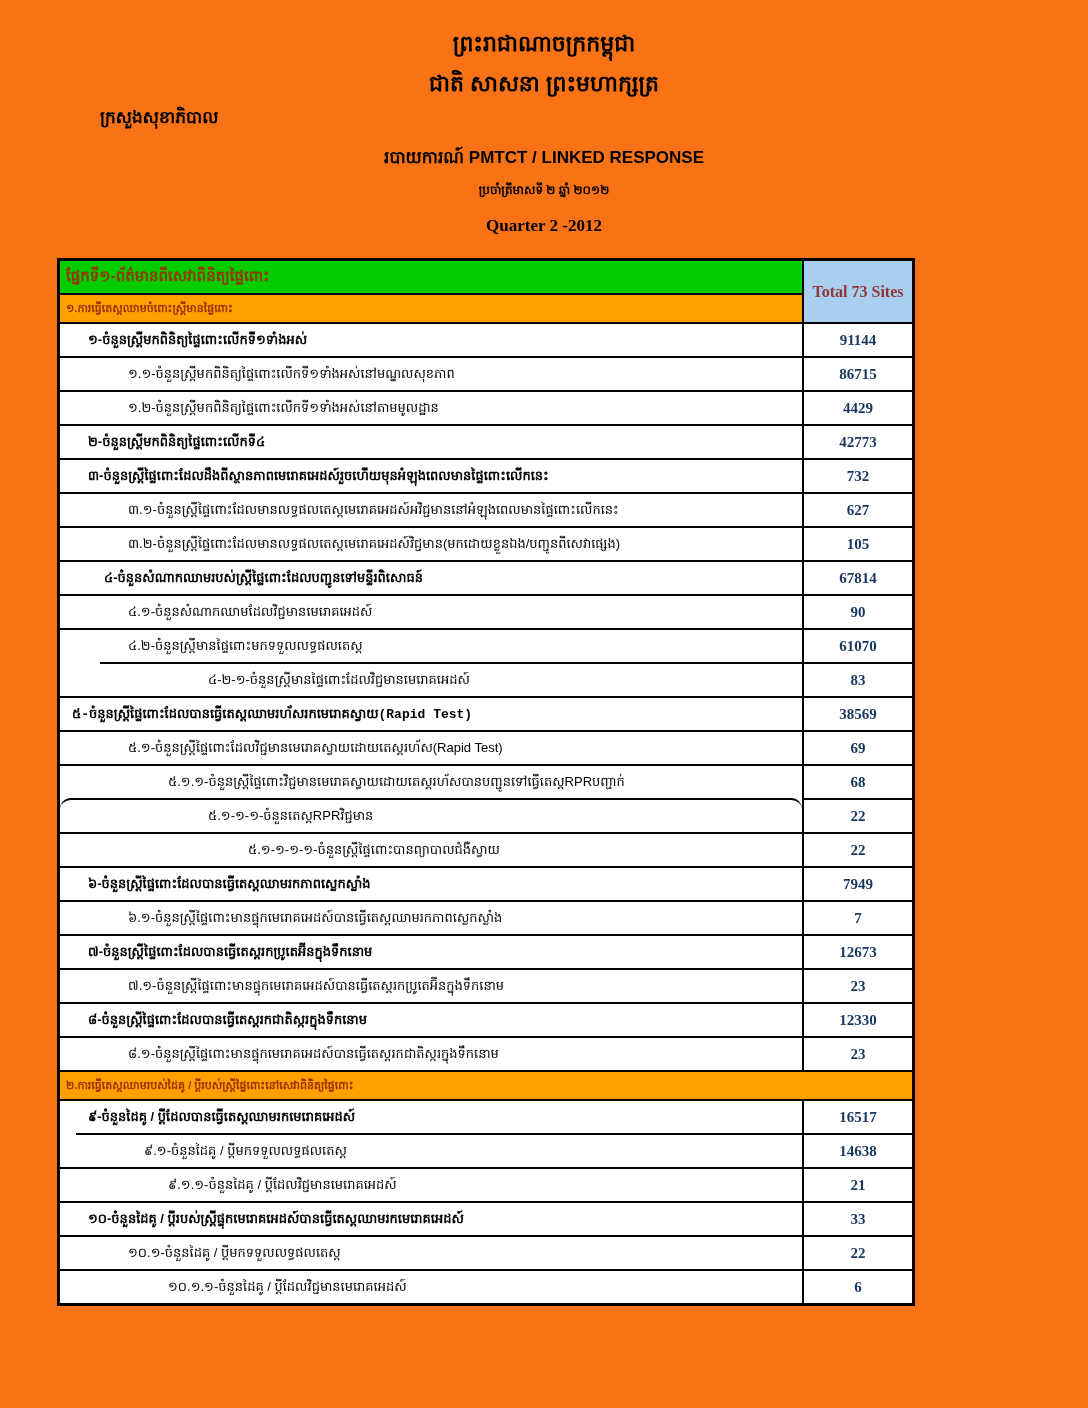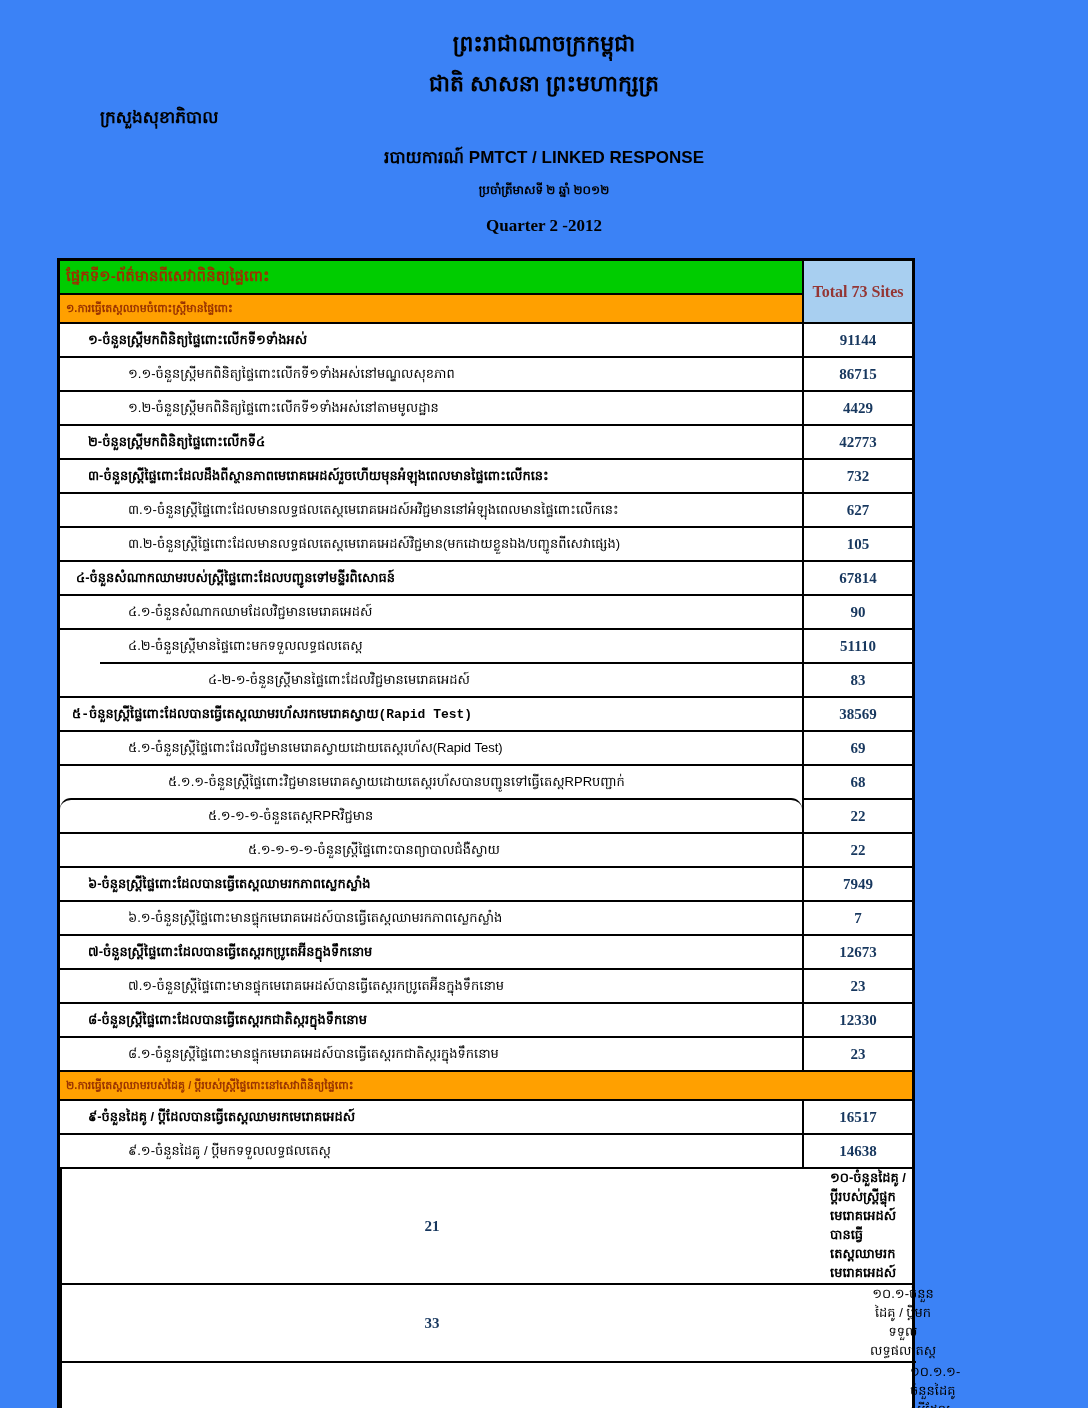--- a/index.html
+++ b/index.html
@@ -9,21 +9,21 @@
     --value-text:#17375E;
     --section-text:#993300;
     --total-text:#943634;
     --border:#000000;
   }
   html,body{margin:0;padding:0;background:#ffffff;}
   #page{
     position:relative;
     width:1088px;
     height:1408px;
-    background:#3b82f6;
+    background:#f97316;
     font-family:"Liberation Sans", sans-serif;
     overflow:hidden;
   }
   .center-line{
     position:absolute;
     left:0;
     width:100%;
     text-align:center;
     color:#000;
     font-weight:bold;
@@ -141,26 +141,26 @@
       <div class="cell lbl" style="padding-left: 68px;">១.២-ចំនួនស្ត្រីមកពិនិត្យផ្ទៃពោះលើកទី១ទាំងអស់នៅតាមមូលដ្ឋាន</div>
       <div class="cell val">4429</div>
       <div class="cell lbl bold" style="padding-left: 28px;">២-ចំនួនស្ត្រីមកពិនិត្យផ្ទៃពោះលើកទី៤</div>
       <div class="cell val">42773</div>
       <div class="cell lbl bold" style="padding-left: 28px;">៣-ចំនួនស្ត្រីផ្ទៃពោះដែលដឹងពីស្ថានភាពមេរោគអេដស៍រួចហើយមុនអំឡុងពេលមានផ្ទៃពោះលើកនេះ</div>
       <div class="cell val">732</div>
       <div class="cell lbl" style="padding-left: 68px;">៣.១-ចំនួនស្ត្រីផ្ទៃពោះដែលមានលទ្ធផលតេស្តមេរោគអេដស៍អវិជ្ជមាននៅអំឡុងពេលមានផ្ទៃពោះលើកនេះ</div>
       <div class="cell val">627</div>
       <div class="cell lbl" style="padding-left: 68px;">៣.២-ចំនួនស្ត្រីផ្ទៃពោះដែលមានលទ្ធផលតេស្តមេរោគអេដស៍វិជ្ជមាន(មកដោយខ្លួនឯង/បញ្ជូនពីសេវាផ្សេង)</div>
       <div class="cell val">105</div>
-      <div class="cell lbl bold" style="padding-left: 16px;">៤-ចំនួនសំណាកឈាមរបស់ស្ត្រីផ្ទៃពោះដែលបញ្ជូនទៅមន្ទីរពិសោធន៍</div>
+      <div class="cell lbl bold" style="padding-left: 44px;">៤-ចំនួនសំណាកឈាមរបស់ស្ត្រីផ្ទៃពោះដែលបញ្ជូនទៅមន្ទីរពិសោធន៍</div>
       <div class="cell val">67814</div>
       <div class="cell lbl" style="padding-left: 68px;">៤.១-ចំនួនសំណាកឈាមដែលវិជ្ជមានមេរោគអេដស៍</div>
       <div class="cell val">90</div>
       <div class="cell lbl" style="padding-left: 68px;">៤.២-ចំនួនស្ត្រីមានផ្ទៃពោះមកទទួលលទ្ធផលតេស្ត</div>
-      <div class="cell val">51110</div>
+      <div class="cell val">61070</div>
       <div class="cell lbl" style="padding-left: 108px; margin-left: 40px;">៤-២-១-ចំនួនស្ត្រីមានផ្ទៃពោះដែលវិជ្ជមានមេរោគអេដស៍</div>
       <div class="cell val">83</div>
       <div class="cell lbl bold" style="padding-left: 12px; font-family: Liberation Mono, monospace;">៥-ចំនួនស្ត្រីផ្ទៃពោះដែលបានធ្វើតេស្តឈាមរហ័សរកមេរោគស្វាយ(Rapid Test)</div>
       <div class="cell val">38569</div>
       <div class="cell lbl" style="padding-left: 68px;">៥.១-ចំនួនស្ត្រីផ្ទៃពោះដែលវិជ្ជមានមេរោគស្វាយដោយតេស្តរហ័ស(Rapid Test)</div>
       <div class="cell val">69</div>
       <div class="cell lbl" style="padding-left: 108px;">៥.១.១-ចំនួនស្ត្រីផ្ទៃពោះវិជ្ជមានមេរោគស្វាយដោយតេស្តរហ័សបានបញ្ជូនទៅធ្វើតេស្តRPRបញ្ជាក់</div>
       <div class="cell val">68</div>
       <div class="cell lbl" style="padding-left: 148px; border-radius: 11px;">៥.១-១-១-ចំនួនតេស្តRPRវិជ្ជមាន</div>
       <div class="cell val">22</div>
@@ -174,22 +174,23 @@
       <div class="cell val">12673</div>
       <div class="cell lbl" style="padding-left: 68px;">៧.១-ចំនួនស្ត្រីផ្ទៃពោះមានផ្ទុកមេរោគអេដស៍បានធ្វើតេស្តរកប្រូតេអ៊ីនក្នុងទឹកនោម</div>
       <div class="cell val">23</div>
       <div class="cell lbl bold" style="padding-left: 28px;">៨-ចំនួនស្ត្រីផ្ទៃពោះដែលបានធ្វើតេស្តរកជាតិស្ករក្នុងទឹកនោម</div>
       <div class="cell val">12330</div>
       <div class="cell lbl" style="padding-left: 68px;">៨.១-ចំនួនស្ត្រីផ្ទៃពោះមានផ្ទុកមេរោគអេដស៍បានធ្វើតេស្តរកជាតិស្ករក្នុងទឹកនោម</div>
       <div class="cell val">23</div>
       <div class="cell orange full">២.ការធ្វើតេស្តឈាមរបស់ដៃគូ / ប្តីរបស់ស្ត្រីផ្ទៃពោះនៅសេវាពិនិត្យផ្ទៃពោះ</div>
       <div class="cell lbl bold" style="padding-left: 28px;">៩-ចំនួនដៃគូ / ប្តីដែលបានធ្វើតេស្តឈាមរកមេរោគអេដស៍</div>
       <div class="cell val">16517</div>
-      <div class="cell lbl" style="padding-left: 68px;">៩.១-ចំនួនដៃគូ / ប្តីមកទទួលលទ្ធផលតេស្ត</div>
+      <div class="cell lbl" style="padding-left: 68px; margin-left: 16px;">៩.១-ចំនួនដៃគូ / ប្តីមកទទួលលទ្ធផលតេស្ត</div>
       <div class="cell val">14638</div>
+      <div class="cell lbl" style="padding-left: 108px;">៩.១.១-ចំនួនដៃគូ / ប្តីដែលវិជ្ជមានមេរោគអេដស៍</div>
       <div class="cell val">21</div>
       <div class="cell lbl bold" style="padding-left: 28px;">១០-ចំនួនដៃគូ / ប្តីរបស់ស្ត្រីផ្ទុកមេរោគអេដស៍បានធ្វើតេស្តឈាមរកមេរោគអេដស៍</div>
       <div class="cell val">33</div>
       <div class="cell lbl" style="padding-left: 68px; text-align: center;">១០.១-ចំនួនដៃគូ / ប្តីមកទទួលលទ្ធផលតេស្ត</div>
       <div class="cell val">22</div>
       <div class="cell lbl" style="padding-left: 108px;">១០.១.១-ចំនួនដៃគូ / ប្តីដែលវិជ្ជមានមេរោគអេដស៍</div>
       <div class="cell val">6</div>
     </div>
 </div>
 

